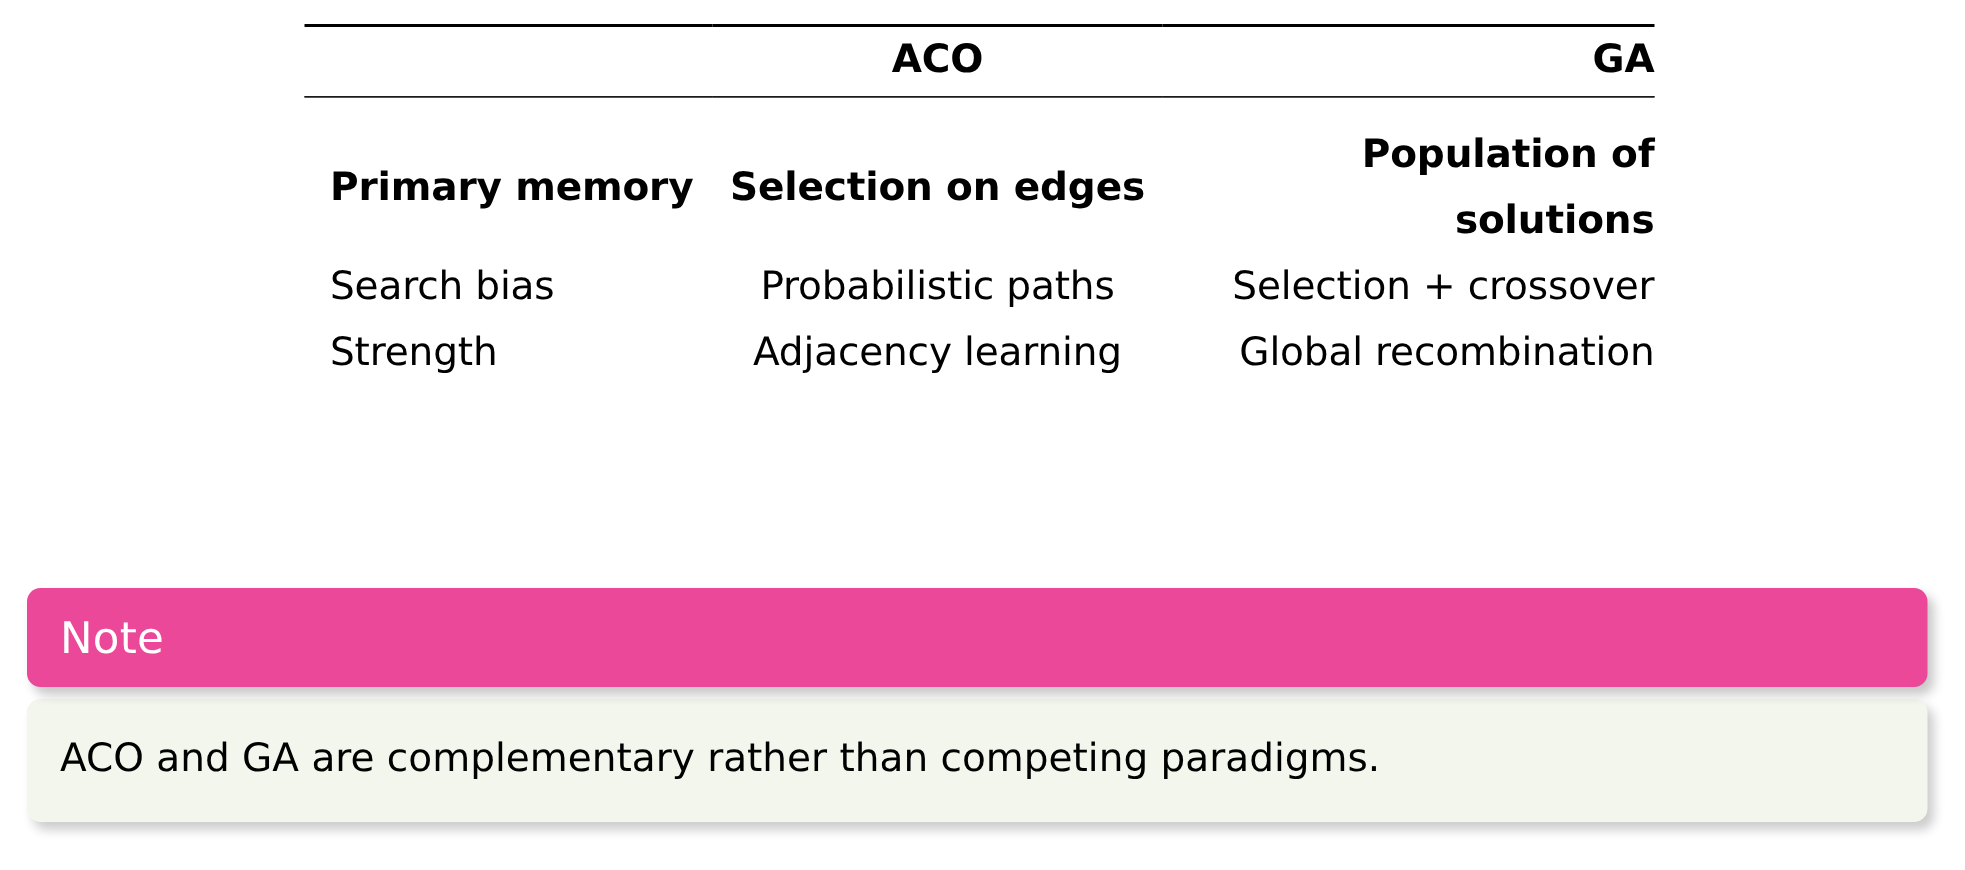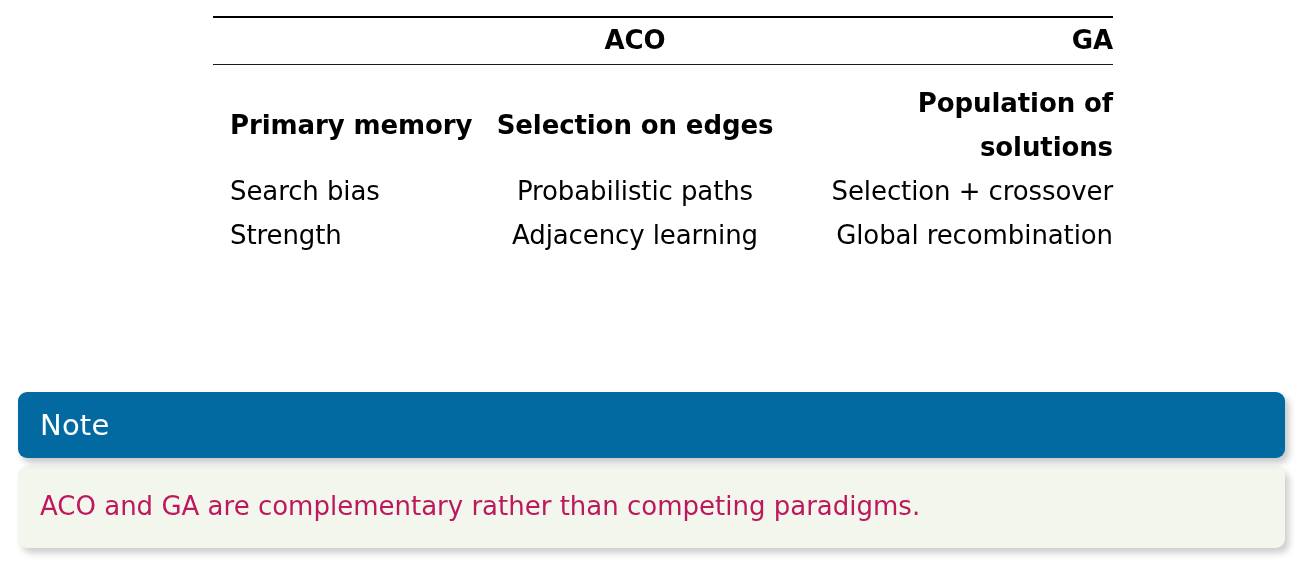--- a/index.html
+++ b/index.html
@@ -12,21 +12,21 @@
     background: #ffffff;
     font-family: "DejaVu Sans", sans-serif;
     color: #000000;
     overflow: hidden;
     position: relative;
   }
 
   
   #comparison-table-wrap {
     position: absolute;
-    left: 213px;
+    left: 203px;
     top: 16px;
     width: 900px;
   }
   table.cmp {
     border-collapse: collapse;
     width: 900px;
     table-layout: fixed;
   }
   table.cmp td, table.cmp th {
     padding: 0;
@@ -56,42 +56,42 @@
   tbody tr:last-child  td { padding-bottom: 12px !important; }
 
   
   #note-block {
     position: absolute;
     left: 18px;
     top: 392px;
     width: 1267px;
   }
   #note-header {
-    background: #0369a1;
+    background: #ec4899;
     color: #ffffff;
     border-radius: 9px;
     height: 66px;
     line-height: 66px;
     padding-left: 22px;
     font-size: 29px;
     letter-spacing: 0.2px;
     box-sizing: border-box;
     box-shadow: 4px 5px 7px rgba(0,0,0,0.22);
     position: relative;
     z-index: 2;
   }
   #note-body {
     background: #f2f6ec;
     border-radius: 9px;
     min-height: 76px;
     margin-top: 8px;
     padding: 24px 22px 26px 22px;
     font-size: 26px;
     line-height: 32px;
-    color: #be185d;
+    color: #000000;
     box-sizing: border-box;
     box-shadow: 4px 5px 7px rgba(0,0,0,0.20);
     position: relative;
     z-index: 1;
   }
 </style>
 </head>
 <body>
 
 <div id="comparison-table-wrap">

